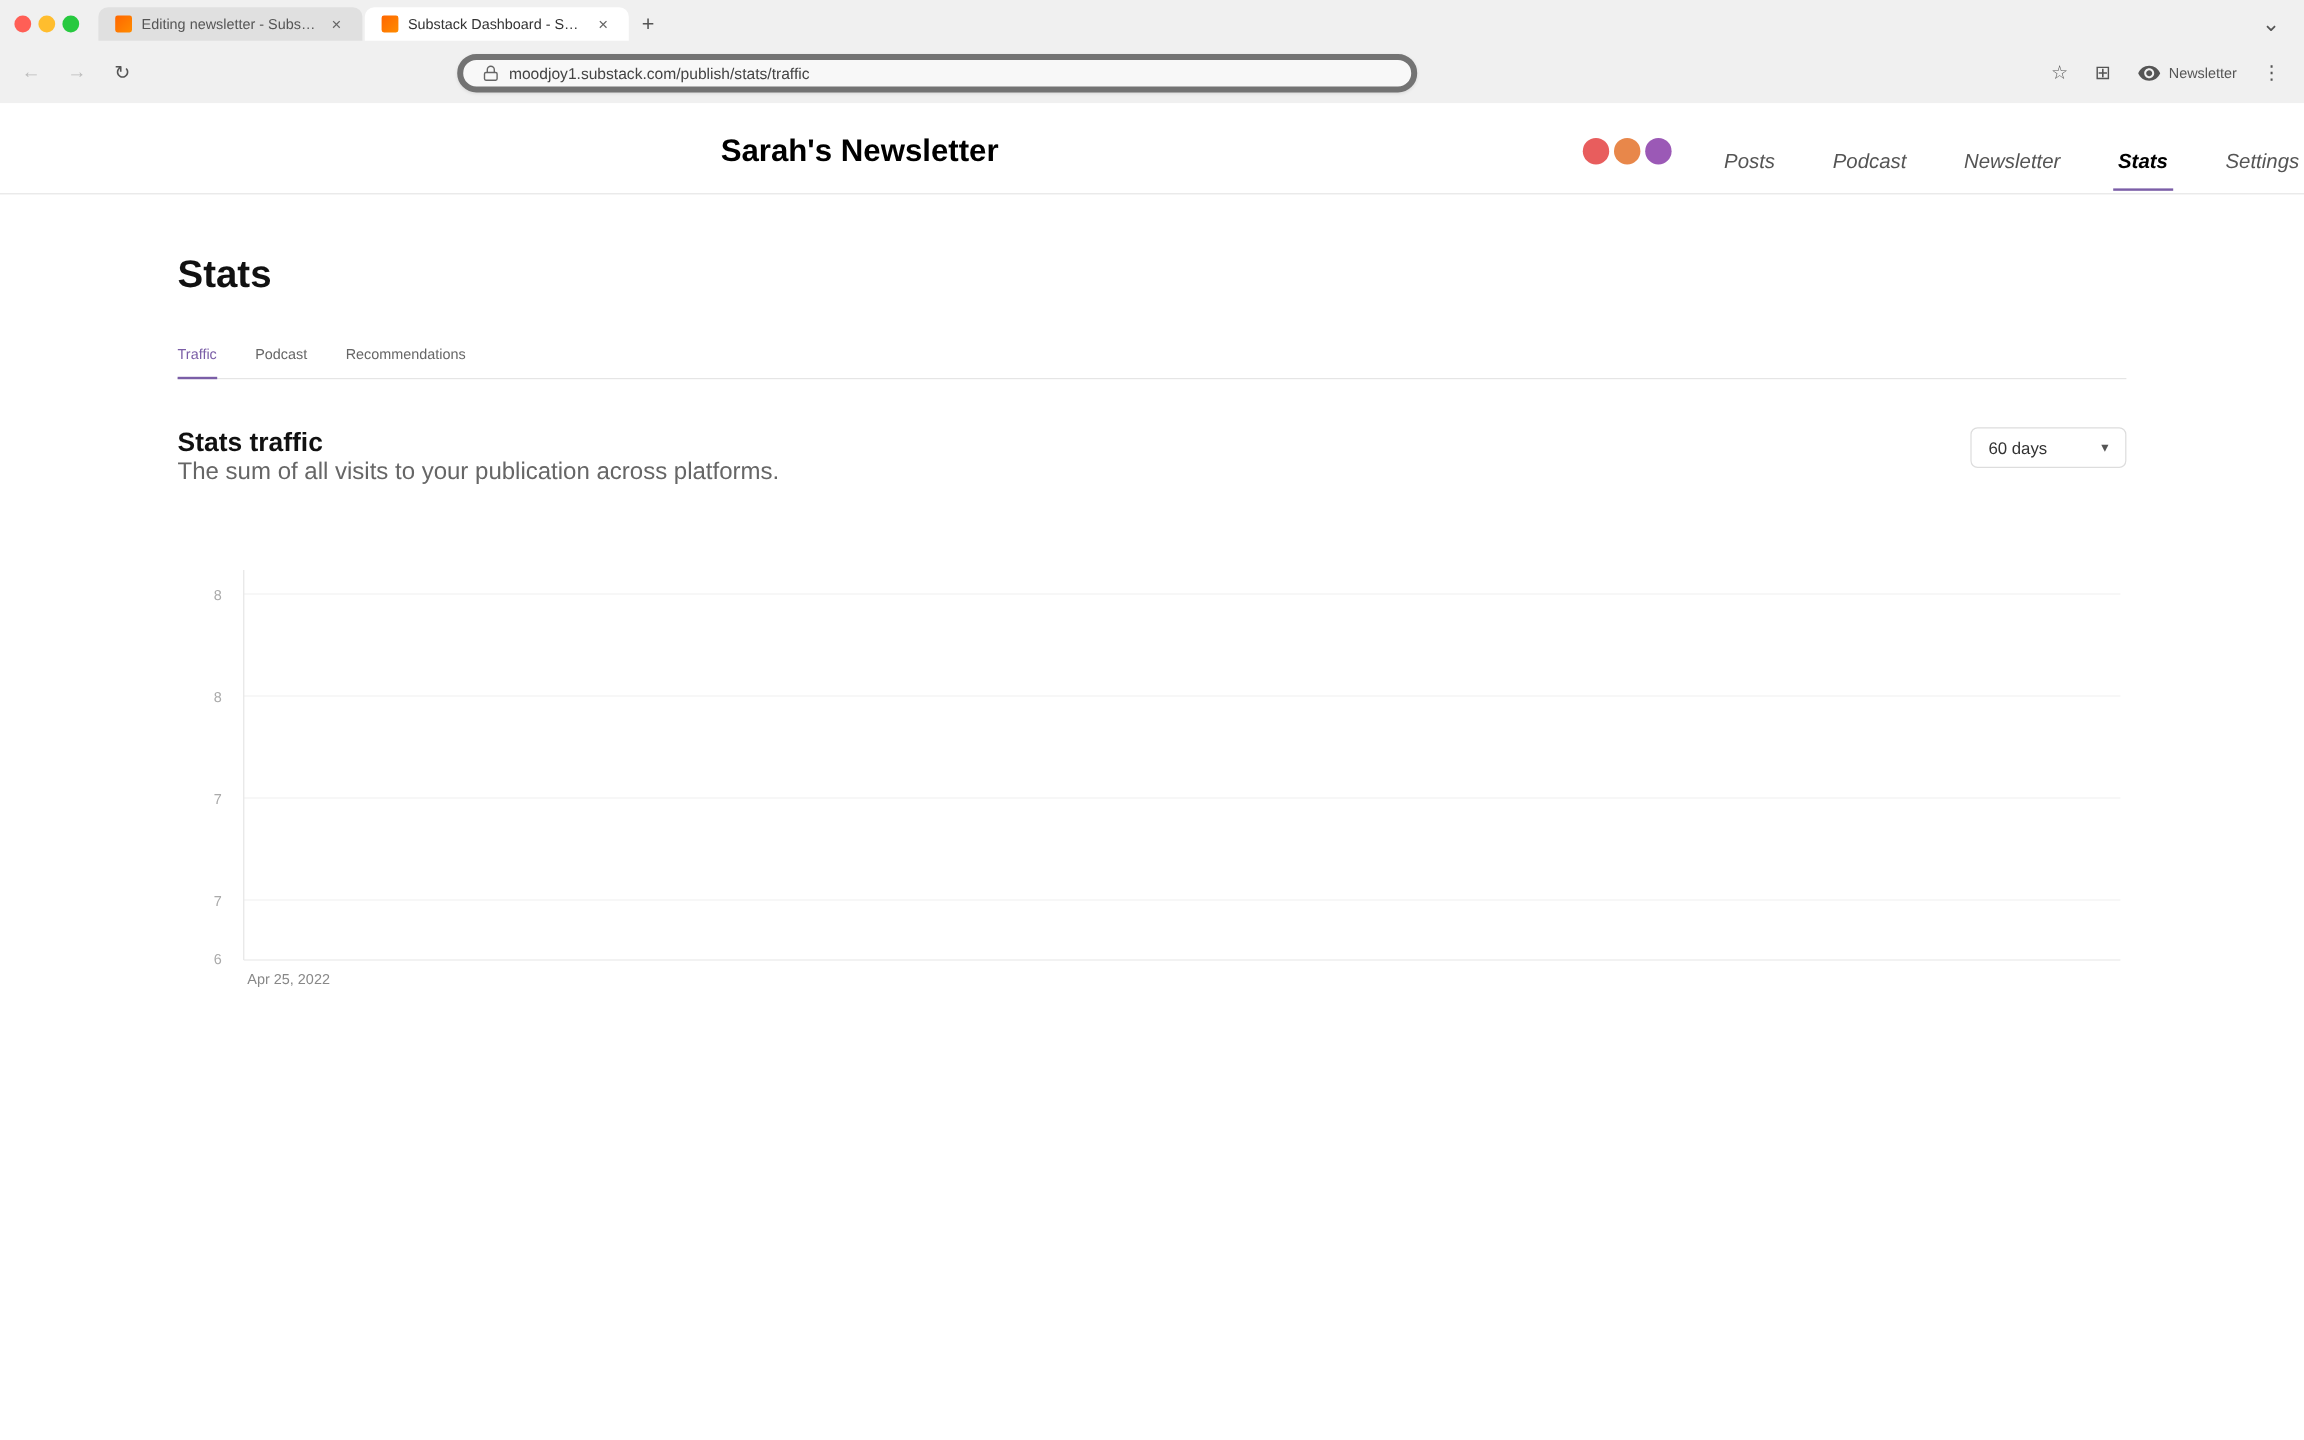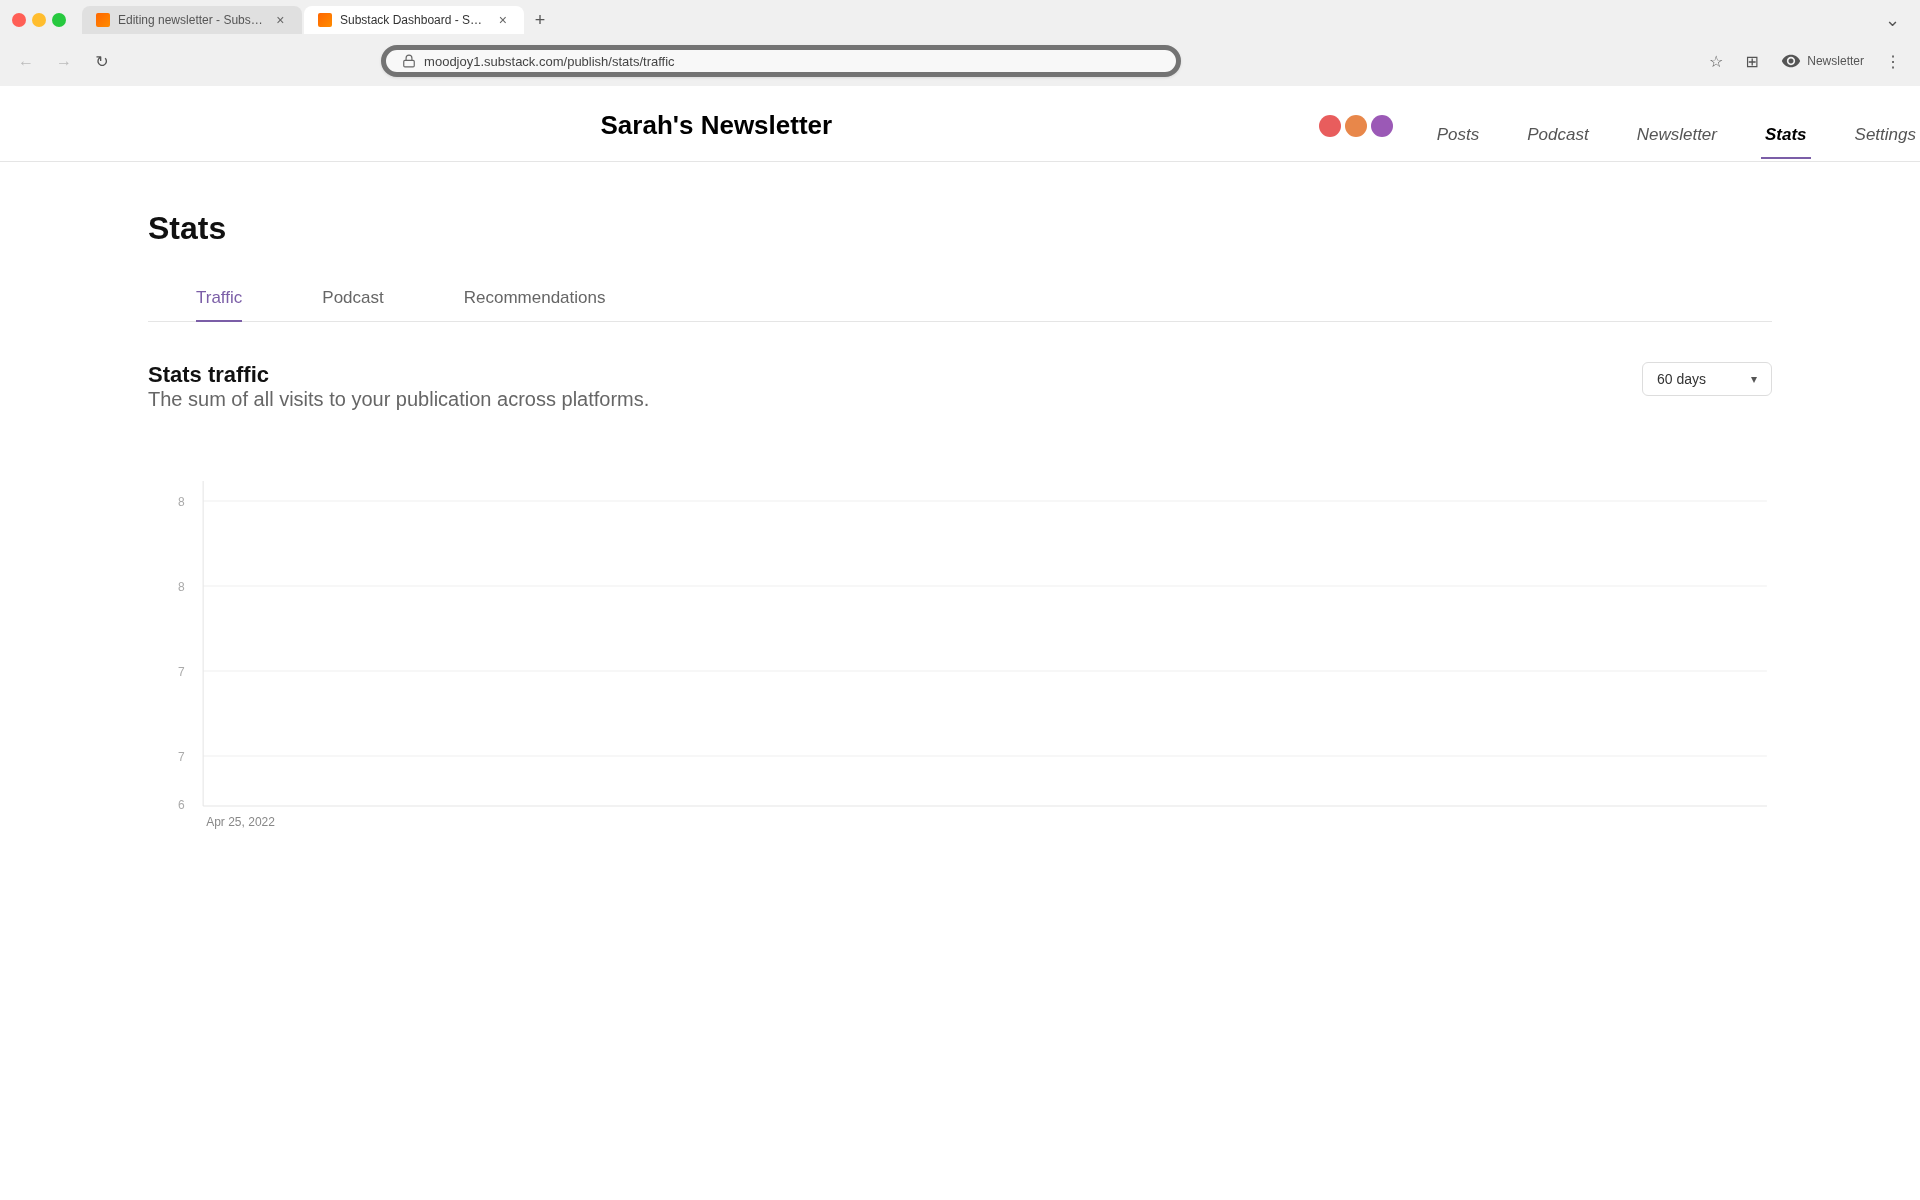--- a/index.html
+++ b/index.html
@@ -47,21 +47,21 @@
     .main-nav { display: flex; gap: 40px; align-items: center; }
     .nav-item { font-size: 17px; color: #555; text-decoration: none; padding: 12px 4px; cursor: pointer; border-bottom: 2px solid transparent; font-style: italic; }
     .nav-item.active { color: #000; font-weight: 600; border-bottom: 2px solid #7B5EA7; }
 
     
     .main-content { padding: 48px 148px; max-width: 1920px; }
     .page-heading { font-size: 32px; font-weight: 700; color: #111; margin-bottom: 32px; }
 
     
     .stats-tabs { display: flex; gap: 32px; border-bottom: 1px solid #e5e5e5; margin-bottom: 40px; }
-    .stats-tab { font-size: 17px; color: #666; padding: 8px 0 12px; cursor: pointer; border-bottom: 2px solid transparent; position: relative; top: 1px; margin-left: 48px; }
+    .stats-tab { font-size: 12px; color: #666; padding: 8px 0 12px; cursor: pointer; border-bottom: 2px solid transparent; position: relative; top: 1px; }
     .stats-tab.active { color: #7B5EA7; border-bottom: 2px solid #7B5EA7; font-weight: 500; }
 
     
     .section-header-row { display: flex; align-items: flex-start; justify-content: space-between; margin-bottom: 8px; }
     .section-title { font-size: 22px; font-weight: 700; color: #111; }
     .section-subtitle { font-size: 20px; color: #666; margin-bottom: 20px; }
 
     
     .dropdown { display: flex; align-items: center; border: 1px solid #ddd; border-radius: 6px; padding: 8px 14px; cursor: pointer; font-size: 14px; color: #333; gap: 10px; background: #fff; min-width: 130px; justify-content: space-between; }
     .chevron-icon { font-size: 12px; color: #555; }

